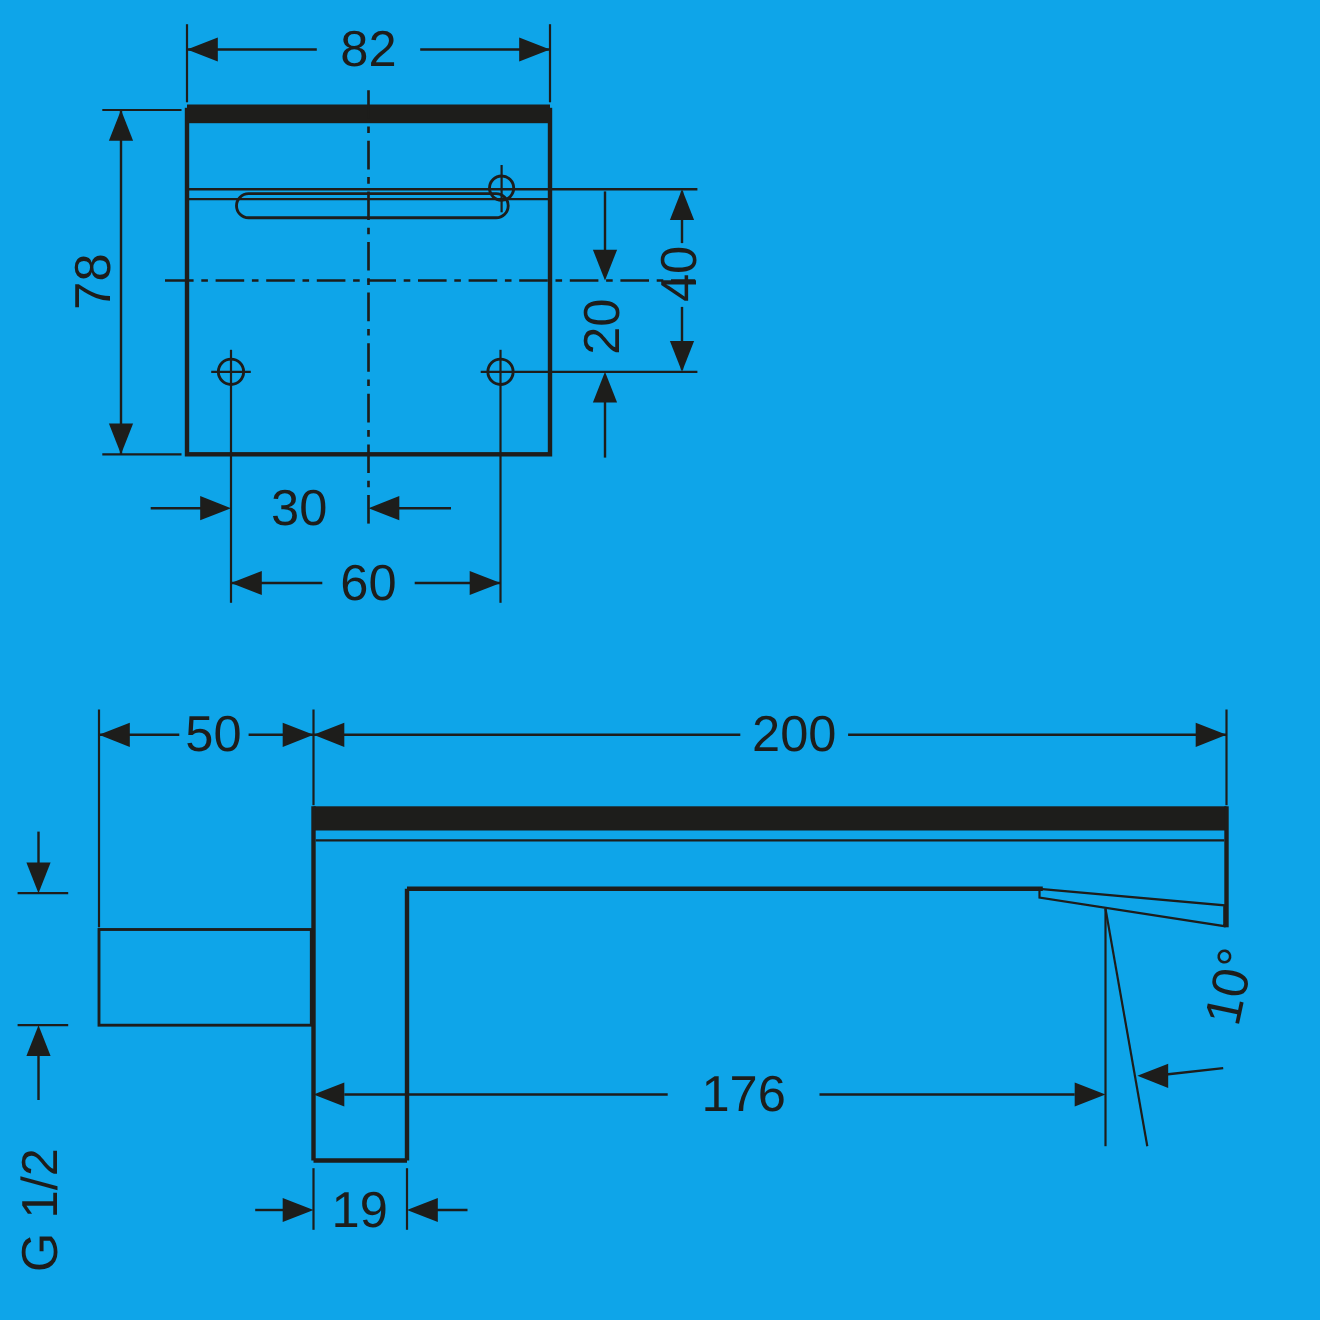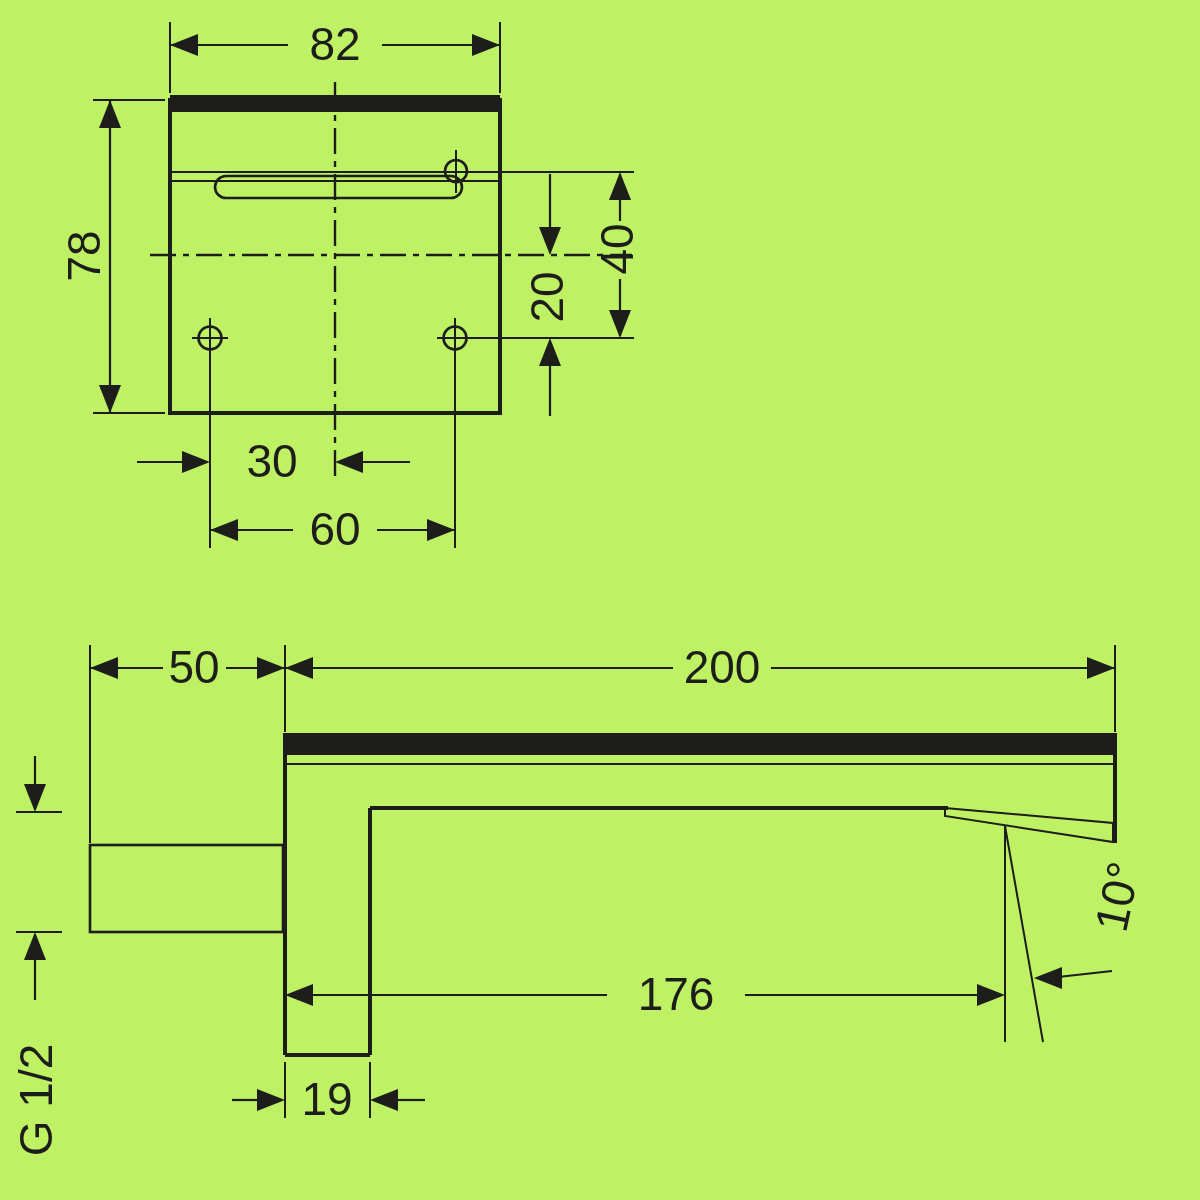--- a/index.html
+++ b/index.html
@@ -1,16 +1,16 @@
 <!DOCTYPE html>
 <html><head>
 <meta charset="utf-8">
 <style>
   html,body{margin:0;padding:0;background:#ffffff;}
-  .stage{position:relative;width:1200px;height:1200px;background:#bef264;overflow:hidden;text-decoration:underline;}
+  .stage{position:relative;width:1200px;height:1200px;background:#0ea5e9;overflow:hidden;text-decoration:underline;}
   svg{display:block;}
   .ln{stroke:#1d1d1b;stroke-width:2.2;fill:none;stroke-linecap:butt;}
   .thin{stroke-width:2;}
   .out{stroke-width:4;}
   .med{stroke-width:2.6;}
   .cl{stroke:#1d1d1b;stroke-width:2.4;fill:none;stroke-dasharray:26 7 6 7;}
   .arr{fill:#1d1d1b;stroke:none;}
   text{font-family:"Liberation Sans","DejaVu Sans",sans-serif;font-size:46px;fill:#1d1d1b;}
   .dimtxt{text-anchor:middle;}
 </style>

